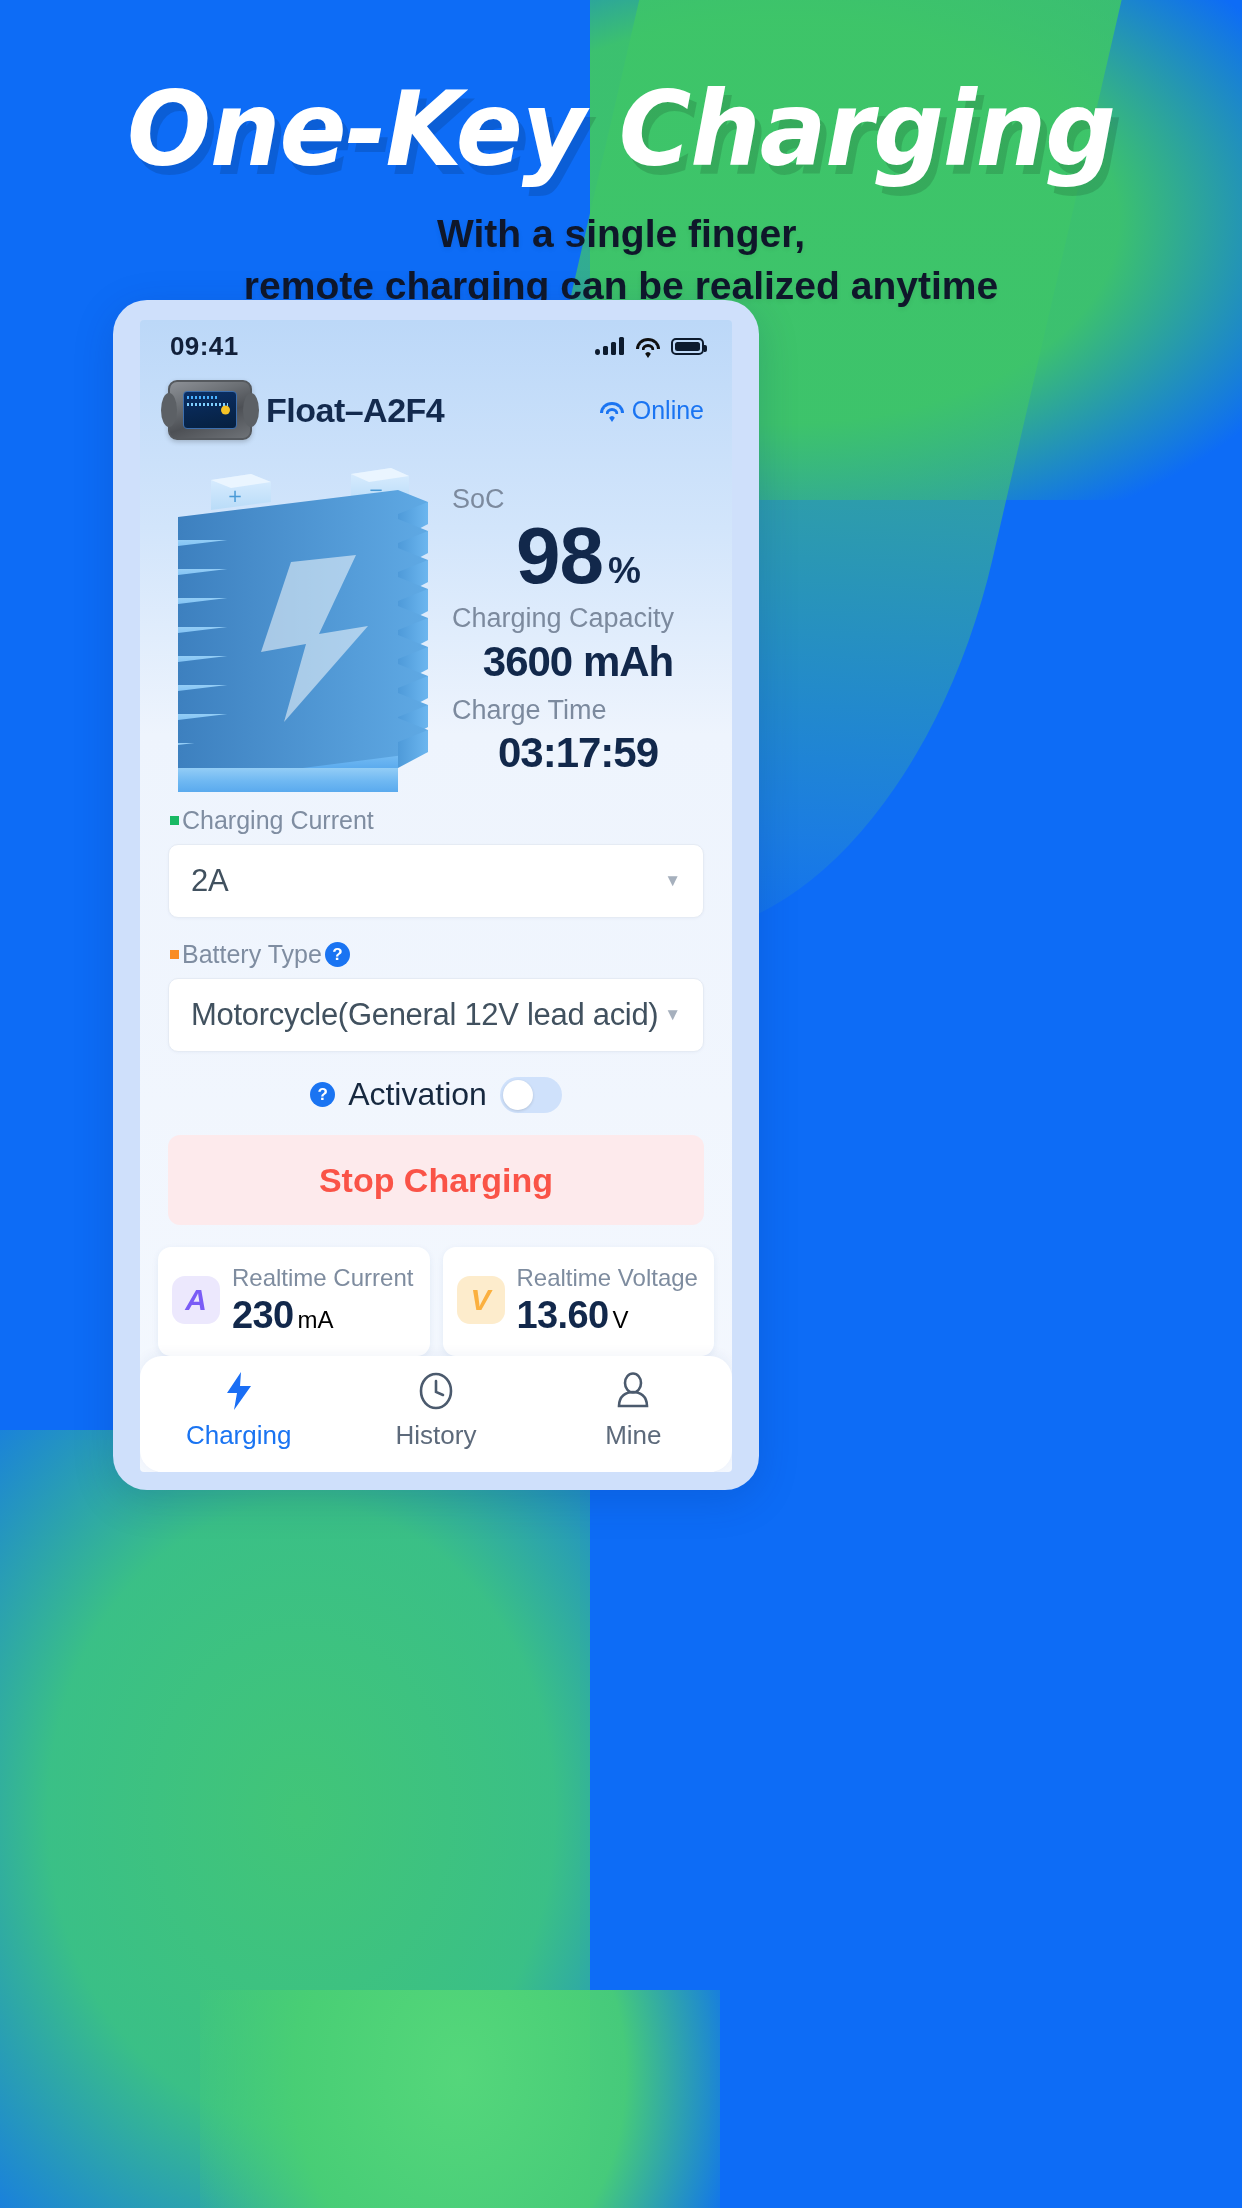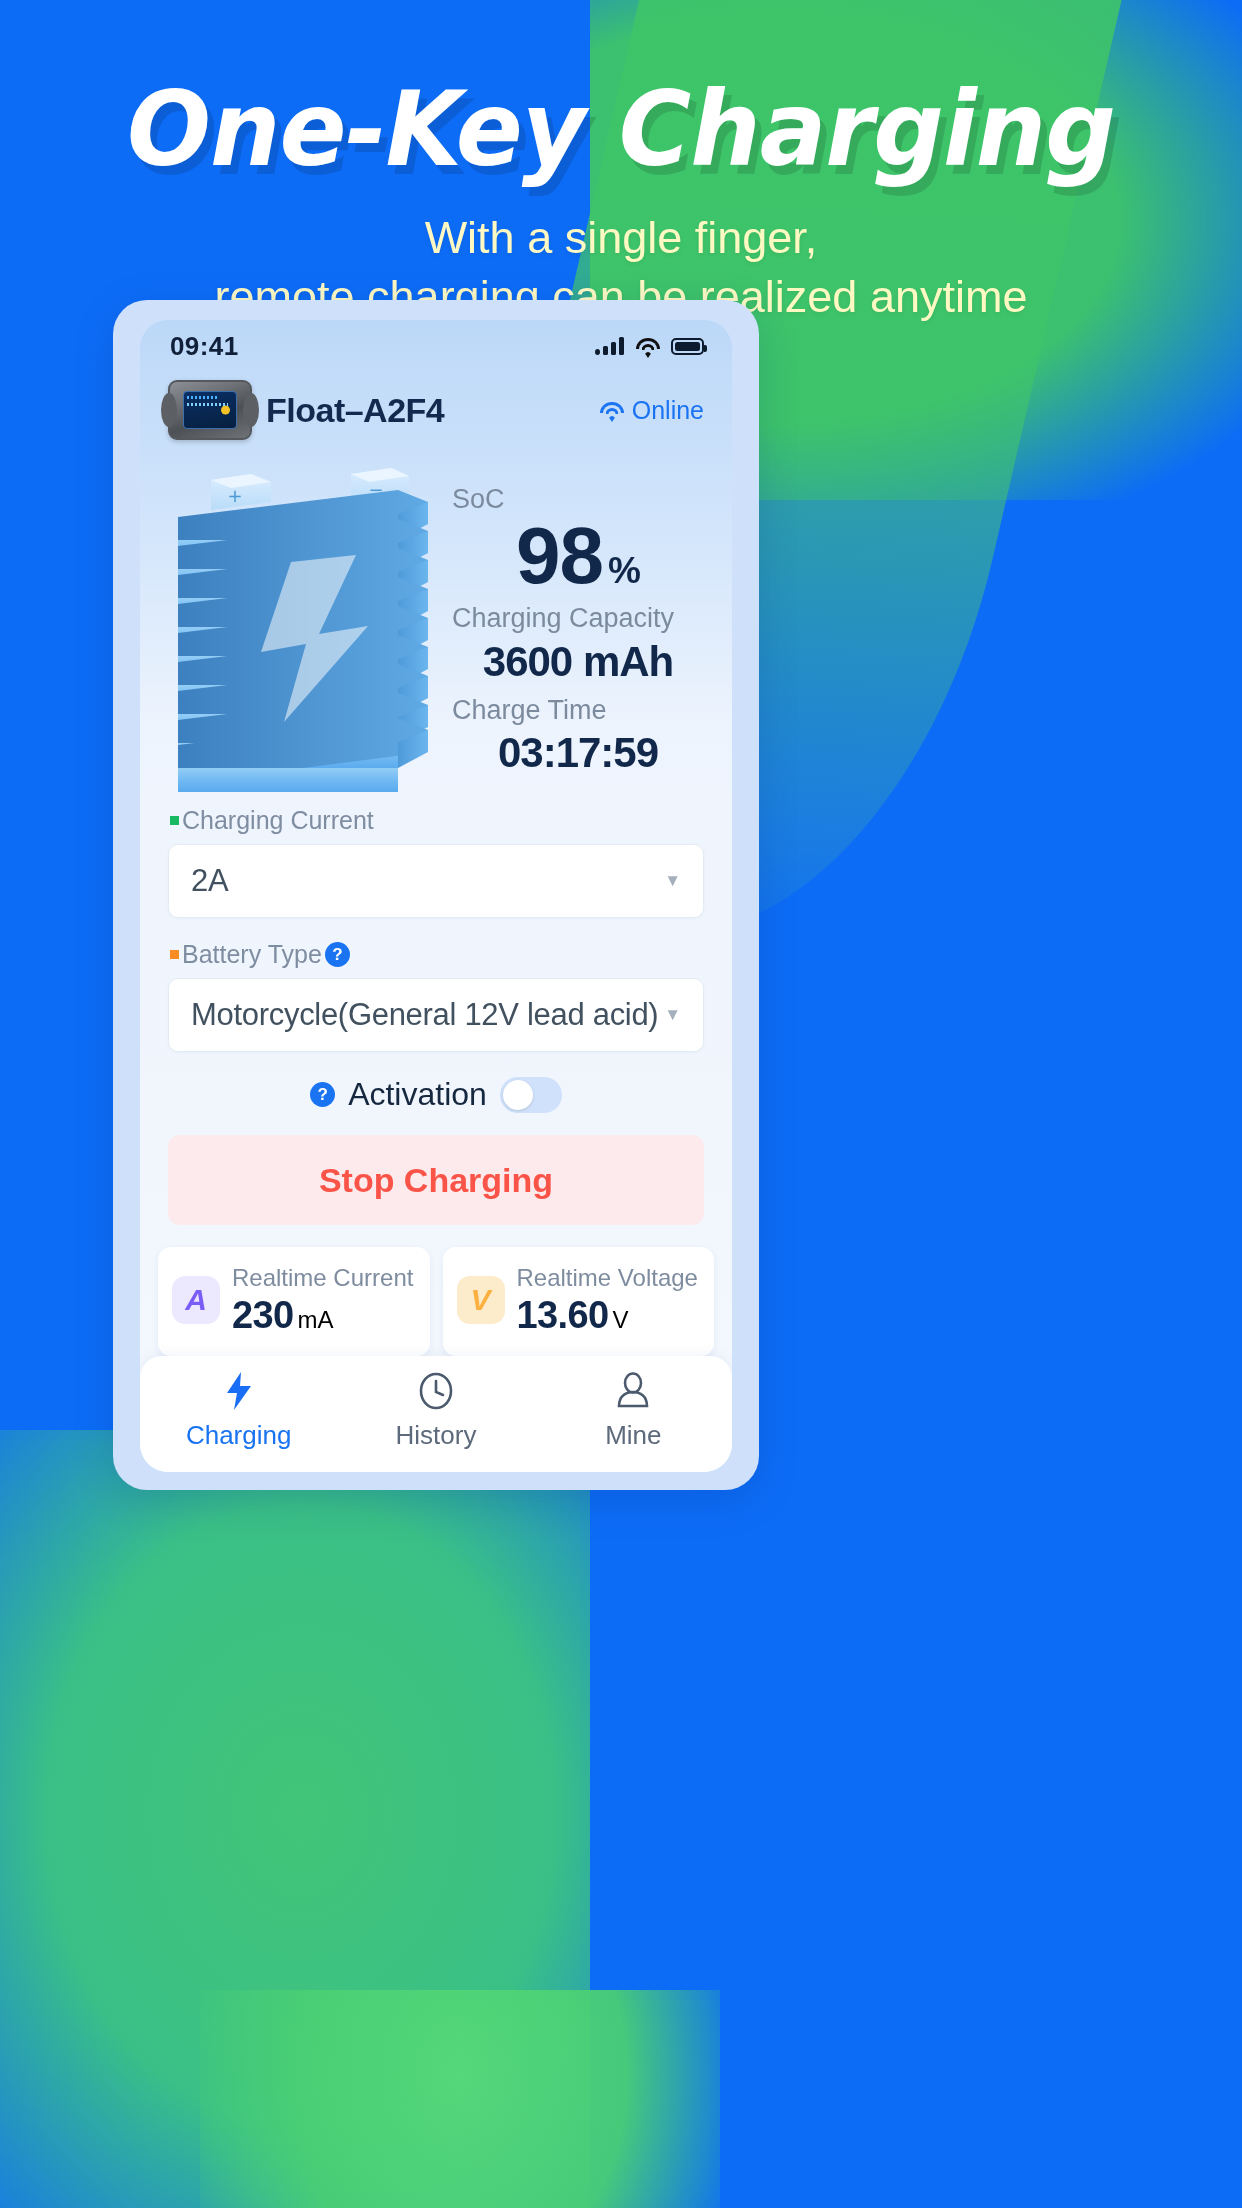--- a/index.html
+++ b/index.html
@@ -53,42 +53,42 @@
     font-size: 104px;
     line-height: 1.02;
     letter-spacing: -1px;
     color: #ffffff;
     font-style: italic;
     text-shadow: 7px 9px 0 rgba(0,0,0,0.13);
     transform: scaleX(.95);
   }
   #hero-sub {
     margin-top: 26px;
-    font-size: 45px;
+    font-size: 39px;
     line-height: 1.32;
-    color: #fef9c3;
-    font-weight: 400;
+    color: #0f172a;
+    font-weight: 700;
     text-shadow: 0 2px 5px rgba(0,0,0,0.07);
   }
 
   
   #phone-frame {
     position: absolute;
     left: 113px; top: 300px;
     width: 646px; height: 1190px;
     background: #cfe0fb;
     border-radius: 34px;
     box-shadow: 0 10px 40px rgba(4,46,120,.18);
     z-index: 6;
   }
   #phone-screen {
     position: absolute;
     left: 27px; top: 20px;
     width: 592px; height: 1152px;
-    border-radius: 28px;
+    border-radius: 4px;
     overflow: hidden;
     background: linear-gradient(180deg, #bcd8f8 0%, #d2e5fb 18%, #eef4fd 36%, #f4f8fe 100%);
   }
 
   
   #status-bar {
     height: 52px; padding: 0 28px 0 30px;
     display: flex; align-items: center; justify-content: space-between;
   }
   #status-time { font-size: 26px; font-weight: 600; color: #11203a; letter-spacing: .4px; }

